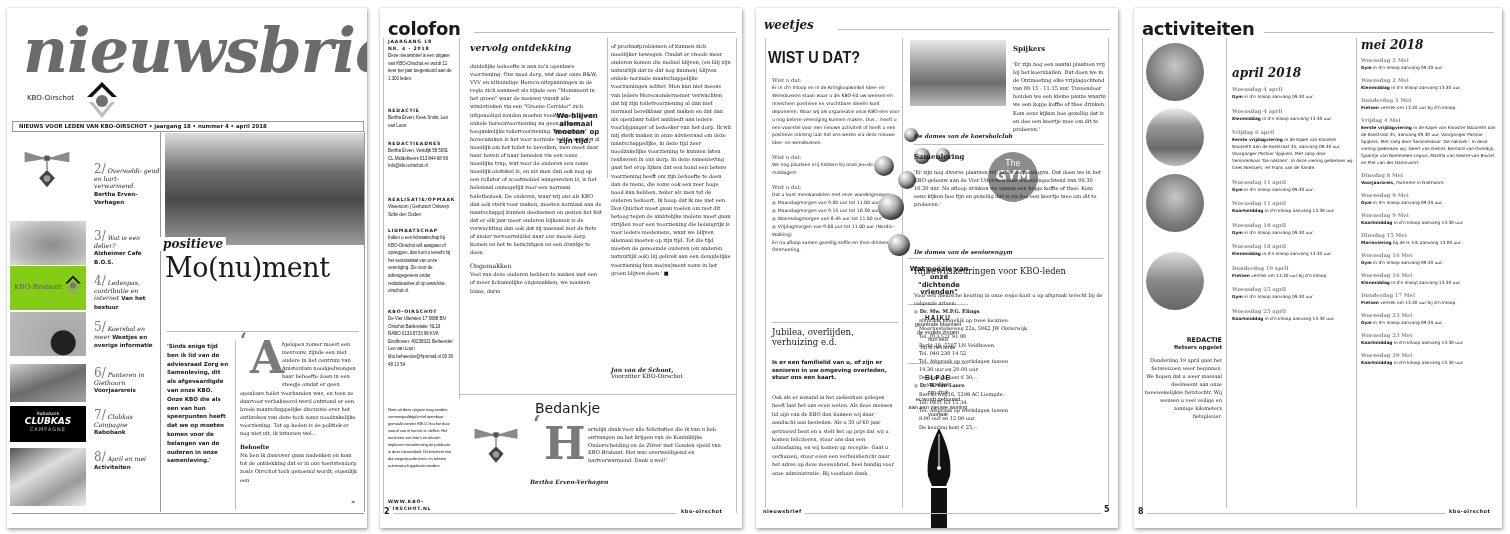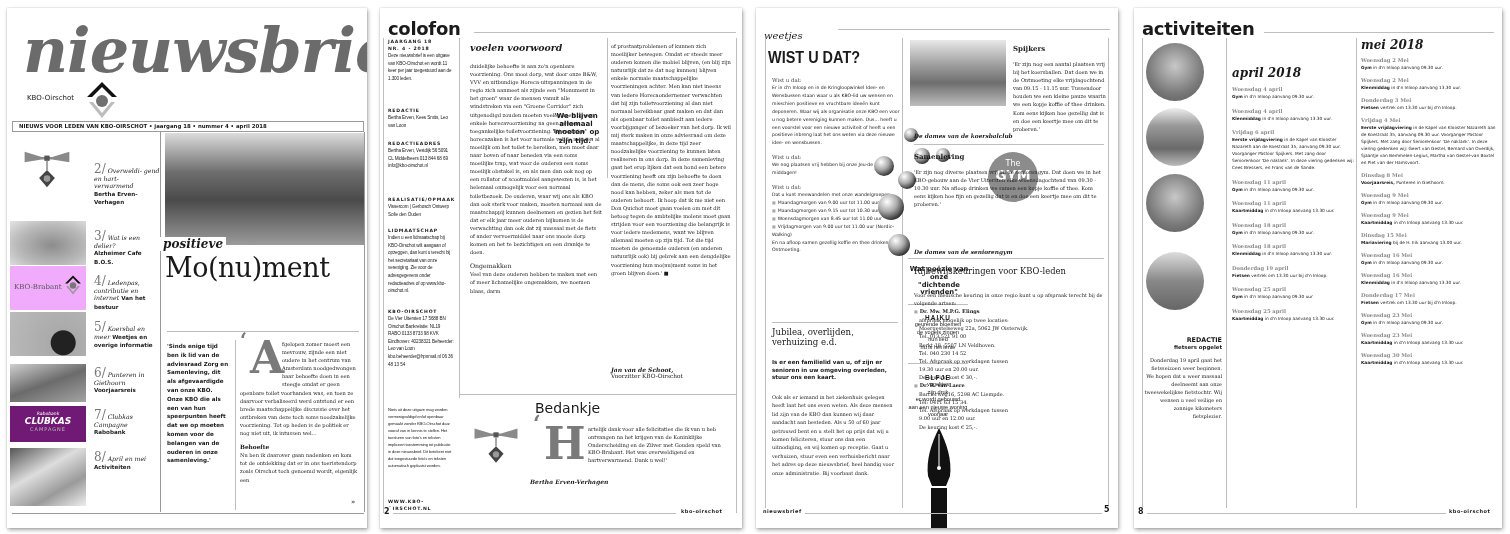--- a/index.html
+++ b/index.html
@@ -96,21 +96,21 @@
   </div>
   <div class="toc-item" style="top:213px">
     <div class="photo toc-thumb" style="background:radial-gradient(ellipse at 55% 55%,#8c8c8c,#bbb 60%,#e4e4e4)"></div>
     <div class="toc-text">
       <span class="toc-num">3/</span>
       <span class="toc-title">Wat is een delier?</span><br>
       <span class="toc-sub">Alzheimer Cafe B.O.S.</span>
     </div>
   </div>
   <div class="toc-item" style="top:258px">
-    <div class="photo toc-thumb" style="background:#f0abfc;">
+    <div class="photo toc-thumb" style="background:#84cc16;">
       <span style="position:absolute;left:4px;top:17px;font-family:'DejaVu Serif',serif;font-size:7px;color:#555">KBO-Brabant</span>
       <svg style="position:absolute;left:54px;top:7px" width="18" height="24" viewBox="0 0 34 40">
           <polygon points="17,2 32,17 27,17 17,7 7,17 2,17" fill="#111"></polygon>
           <circle cx="17" cy="21" r="6" fill="#777"></circle>
           <polygon points="4,22 17,38 30,22 26,22 17,33 8,22" fill="#999"></polygon>
         </svg>
     </div>
     <div class="toc-text">
       <span class="toc-num">4/</span>
       <span class="toc-title">Ledenpas, contributie en internet</span>
@@ -127,21 +127,21 @@
   </div>
   <div class="toc-item" style="top:356px">
     <div class="photo toc-thumb" style="height:38px;background:linear-gradient(160deg,#cfcfcf,#6b6b6b 50%,#a3a3a3)"></div>
     <div class="toc-text" style="top:6px">
       <span class="toc-num">6/</span>
       <span class="toc-title">Punteren in Giethoorn</span><br>
       <span class="toc-sub">Voorjaarsreis</span>
     </div>
   </div>
   <div class="toc-item" style="top:398px">
-    <div class="toc-thumb" style="background:#701a75;height:36px;color:#fff;text-align:center;">
+    <div class="toc-thumb" style="background:#000000;height:36px;color:#fff;text-align:center;">
       <div style="font-size:4.5px;font-style:italic;margin-top:5px">Rabobank</div>
       <div style="font-size:9px;font-weight:bold;font-style:italic;line-height:10px">CLUBKAS</div>
       <div style="font-size:5px;letter-spacing:1px;color:#bbb">CAMPAGNE</div>
     </div>
     <div class="toc-text" style="top:6px">
       <span class="toc-num">7/</span>
       <span class="toc-title">Clubkas Campagne</span><br>
       <span class="toc-sub">Rabobank</span>
     </div>
   </div>
@@ -210,21 +210,21 @@
     <div class="colofon-h sans">KBO-OIRSCHOT</div>
     <div>De Vier Uitersten 17 5688 BN Oirschot Bankrelatie: NL19 RABO 0133 8733 98 KVK Eindhoven: 40238321 Beheerder: Leo van Loon kbo.beheerder@hpnmail.nl 06 36 48 13 54</div>
   </div>
   <div class="colofon-block tiny-cond" style="top:398px;font-size:4.1px;line-height:7px">
     <div>Niets uit deze uitgave mag worden vermenigvuldigd en/of openbaar gemaakt zonder KBO-Oirschot daar vooraf van in kennis te stellen. Het toesturen van foto's en teksten impliceert toestemming tot publicatie in deze nieuwsbrief. Dit betekent niet dat toegestuurde foto's en teksten automatisch geplaatst worden.</div>
   </div>
   <div class="colofon-block" style="top:490px">
     <div class="colofon-h sans">WWW.KBO-OIRSCHOT.NL</div>
   </div>
 
-  <div class="abs ital-head" style="left:90px;top:34px">voelen voorwoord</div>
+  <div class="abs ital-head" style="left:90px;top:34px">vervolg ontdekking</div>
   <div class="abs serif txt" style="left:90px;top:54px;width:132px">
     <span>duidelijke behoefte is aan zo'n openbare voorziening. Ons mooi dorp, wat door onze B&amp;W, VVV en uitbundige Horeca-uitspanningen in de regio zich aanmeet als zijnde een "Monument in het groen" waar de mensen vanuit alle windstreken via een "Groene Corridor" zich uitgenodigd zouden moeten voelen heeft op een enkele horecavoorziening na geen gewone toegankelijke toiletvoorziening. Bij sommige horecazaken is het voor normale valide mensen al moeilijk om het toilet te bereiken, men moet daar naar boven of naar beneden via een soms moeilijke trap, wat voor de ouderen een soms moeilijk obstakel is, en als men dan ook nog op een rollator of scootmobiel aangewezen is, is het helemaal onmogelijk voor een normaal toiletbezoek. De ouderen, waar wij ons als KBO dan ook sterk voor maken, moeten normaal aan de maatschappij kunnen deelnemen en gezien het feit dat er elk jaar meer ouderen bijkomen is de verwachting dan ook dat zij massaal met de fiets of ander vervoermiddel naar ons mooie dorp komen en het te bezichtigen en een drankje te doen.</span>
     <div style="font-size:6.2px;margin-top:6px">Ongemakken</div>
     <div>Veel van deze ouderen hebben te maken met een of meer lichamelijke ongemakken, we noemen blaas, darm</div>
   </div>
   <div class="abs pull2">'We blijven allemaal 'moeten' op zijn tijd.'</div>
   <div class="vr" style="left:227px;top:30px;height:140px"></div>
   <div class="abs serif txt" style="left:231px;top:34px;width:120px">of prostaatproblemen of kunnen zich moeilijker bewegen. Omdat er steeds meer ouderen komen die mobiel blijven, (en blij zijn natuurlijk dat ze dat nog kunnen) blijven enkele normale maatschappelijke voorzieningen achter. Men kan niet ineens van iedere Horecaondernemer verwachten dat hij zijn toiletvoorziening al dan niet normaal bereikbaar gaat maken en dat dan als openbaar toilet aanbiedt aan iedere voorbijganger of bezoeker van het dorp. Ik wil mij sterk maken in onze adviesraad om deze maatschappelijke, in deze tijd zeer noodzakelijke voorziening te kunnen laten realiseren in ons dorp. In deze samenleving gaat het erop lijken dat een hond een betere voorziening heeft om zijn behoefte te doen dan de mens, die soms ook een zeer hoge nood kan hebben, zeker als men tot de ouderen behoort. Ik hoop dat ik me niet een Don Quichot moet gaan voelen om met dit betoog tegen de ambtelijke molens moet gaan strijden voor een voorziening die belangrijk is voor iedere medemens, want we blijven allemaal moeten op zijn tijd. Tot die tijd moeten de genoemde ouderen (en anderen natuurlijk ook) bij gebrek aan een deugdelijke voorziening hun mo(nu)ment soms in het groen blijven doen.' ■</div>
   <div class="abs" style="left:231px;top:358px;width:120px">
     <div class="sig">Jan van de Schoot,</div>
@@ -249,21 +249,21 @@
     <span>en hartverwarmend. Dank u wel!'</span>
   </div>
   <div class="abs sig" style="left:150px;top:470px">Bertha Erven-Verhagen</div>
 
   <div class="hr" style="left:12px;top:505px;width:284px"></div>
   <div class="abs pnum" style="left:4px;top:499px">2</div>
   <div class="abs footer-label" style="left:298px;top:500px">kbo-oirschot</div>
 </div>
 
 <div class="page" id="p3">
-  <div class="abs" style="left:8px;top:22px;font-family:'DejaVu Serif',serif;font-style:italic;font-weight:normal;font-size:10px">weetjes</div>
+  <div class="abs" style="left:8px;top:10px;font-family:'DejaVu Serif',serif;font-style:italic;font-weight:bold;font-size:12px">weetjes</div>
   <div class="hr" style="left:82px;top:21px;width:272px"></div>
   <div class="vr" style="left:9px;top:30px;height:470px"></div>
   <div class="vr" style="left:146px;top:30px;height:470px"></div>
   <div class="vr" style="left:352px;top:30px;height:470px"></div>
 
   <div class="abs wist-head">WIST U DAT?</div>
   <div class="abs" style="left:16px;top:68px;width:130px">
     <div>
       <div class="wist-lbl">Wist u dat:</div>
       <div class="txt-sans">Er in d'n Inloop en in de Kringloopwinkel Idee- en Wensbussen staan waar u als KBO-lid uw wensen en misschien positieve en vruchtbare ideeën kunt deponeren. Waar wij als organisatie onze KBO een voor u nog betere vereniging kunnen maken. Dus... heeft u een voorstel voor een nieuwe activiteit of heeft u een positieve inbreng laat het ons weten via deze nieuwe idee- en wensbussen.</div>

